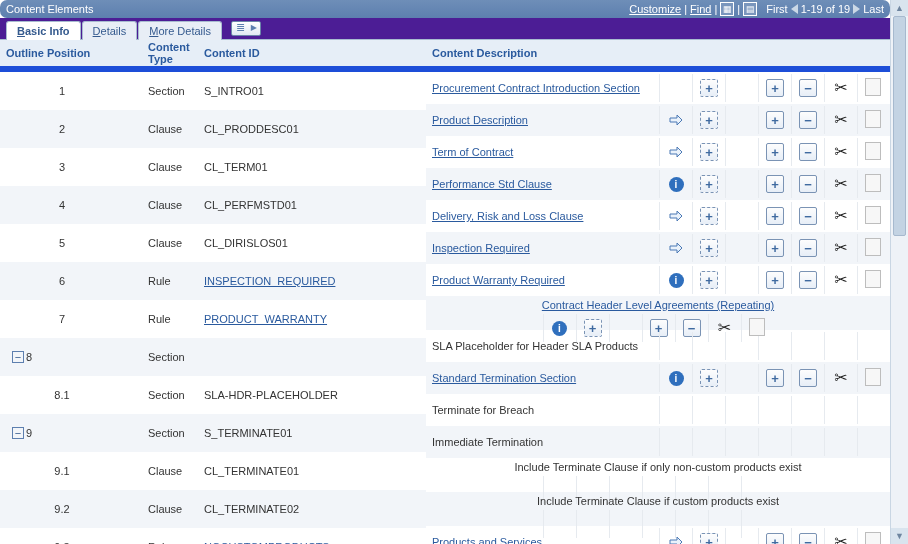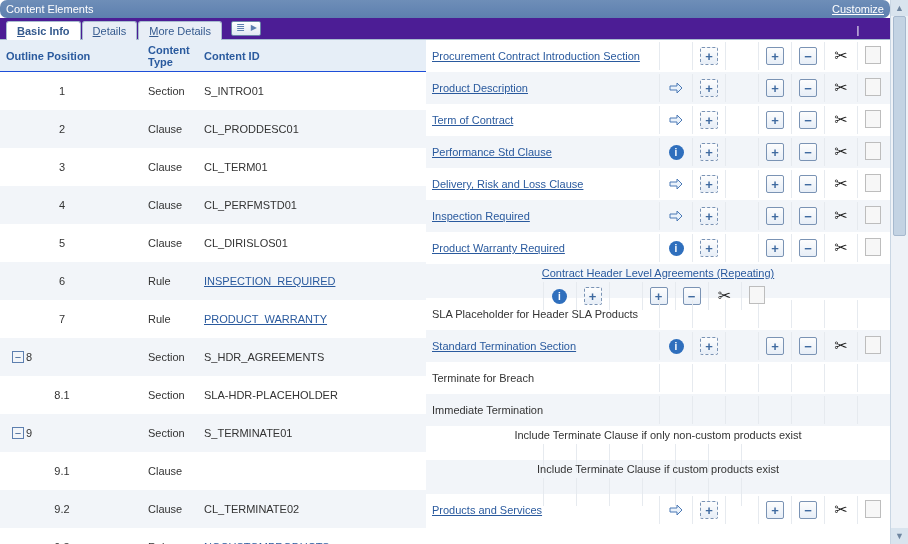--- a/index.html
+++ b/index.html
@@ -28,21 +28,21 @@
   .vscroll .thumb { position: absolute; top: 0; left: 2px; right: 2px; height: 220px; background: #c3d3e3; border: 1px solid #a6b9ce; border-radius: 2px; cursor: pointer; }
 
   .titlebar {
     background: linear-gradient(#6e8eb8, #5d7faf);
     color: #fff; height: 18px; line-height: 18px;
     display: flex; justify-content: space-between;
     padding: 0 6px;
     font-size: 11px;
     border-radius: 7px;
   }
-  .titlebar .right { display: flex; align-items: center; gap: 3px; flex-direction: column; }
+  .titlebar .right { display: flex; align-items: center; gap: 3px; }
   .titlebar a { color: #fff; text-decoration: underline; cursor: pointer; }
   .tbicon { display:inline-block; width:14px; height:14px; border:1px solid #fff; font-size:9px; line-height:12px; text-align:center; color:#fff; background:#7a96bd; }
   .tbtri { display:inline-block; width:0; height:0; }
   .tbtri.l { border-top:5px solid transparent; border-bottom:5px solid transparent; border-right:7px solid #cbd8e6; }
   .tbtri.r { border-top:5px solid transparent; border-bottom:5px solid transparent; border-left:7px solid #cbd8e6; }
 
   .tabs {
     background: #4c1d95; height: 22px; padding: 3px 6px 0 6px;
     border-bottom: 1px solid #a8bcd0;
     display: flex; gap: 1px; align-items:flex-end;
@@ -58,21 +58,21 @@
     margin-left:8px; margin-bottom:3px; cursor:pointer; position:relative;
     background:linear-gradient(#fff,#e0e9f3);
   }
   .tabicon::before { content:"≣"; position:absolute; left:4px; top:-1px; font-size:11px; color:#5d7faf; }
   .tabicon::after { content:"▶"; position:absolute; right:3px; top:1px; font-size:8px; color:#5d7faf; }
 
   .split { display:flex; border-bottom: 1px solid #ddd; }
   .left-pane { flex: 0 0 426px; }
   .right-pane { flex: 1; }
 
-  .colhdr { background:#e6eef7; display:flex; height:32px; align-items:center; border-bottom:1px solid #1d4ed8; }
+  .colhdr { background:#e6eef7; display:flex; height:32px; align-items:center; border-bottom:6px solid #1d4ed8; }
   .colhdr .hcell { color:#2a5a9e; font-weight:bold; padding:0 6px; }
   .h-outline { flex: 0 0 142px; }
   .h-type { flex: 0 0 56px; }
   .h-id { flex: 1; }
   .h-desc { flex: 1; }
   .h-act { flex: 0 0 230px; }
 
   .rowL { display:flex; height:38px; align-items:center; }
   .rowL:nth-child(odd){ background:#fff; }
   .rowL:nth-child(even){ background:#f2f5f9; }
@@ -190,21 +190,20 @@
               </div>
               <div class="c-type">Rule</div>
               <div class="c-id"><a>PRODUCT_WARRANTY</a></div>
             </div>
             <div class="rowL">
               <div class="c-outline">
                 <div class="collapse">−</div>
                 <span>8</span>
               </div>
               <div class="c-type">Section</div>
-              <div class="c-id">S_HDR_AGREEMENTS</div>
             </div>
             <div class="rowL">
               <div class="c-outline">
                 <span class="num">8.1</span>
               </div>
               <div class="c-type">Section</div>
               <div class="c-id">SLA-HDR-PLACEHOLDER</div>
             </div>
             <div class="rowL">
               <div class="c-outline">
@@ -212,39 +211,44 @@
                 <span>9</span>
               </div>
               <div class="c-type">Section</div>
               <div class="c-id">S_TERMINATE01</div>
             </div>
             <div class="rowL">
               <div class="c-outline">
                 <span class="num">9.1</span>
               </div>
               <div class="c-type">Clause</div>
+              <div class="c-id">CL_TERMINATE01</div>
             </div>
             <div class="rowL">
               <div class="c-outline">
                 <span class="num">9.2</span>
               </div>
               <div class="c-type">Clause</div>
               <div class="c-id">CL_TERMINATE02</div>
             </div>
             <div class="rowL">
               <div class="c-outline">
                 <span class="num">9.3</span>
               </div>
               <div class="c-type">Rule</div>
               <div class="c-id"><a>NOCUSTOMPRODUCTS</a></div>
             </div>
           </div>
     </div>
 
     <div class="right-pane">
+      <div class="colhdr">
+        <div class="hcell h-desc">Content Description</div>
+        <div class="hcell h-act"></div>
+      </div>
       <div id="right-body">
             <div class="rowR">
               <div class="c-desc"><a>Procurement Contract Introduction Section</a></div>
               <div class="c-act">
                 <div class="acell"></div>
                 <div class="acell">
                   <span class="ibox plus dashed">+</span>
                 </div>
                 <div class="acell"></div>
                 <div class="acell">

